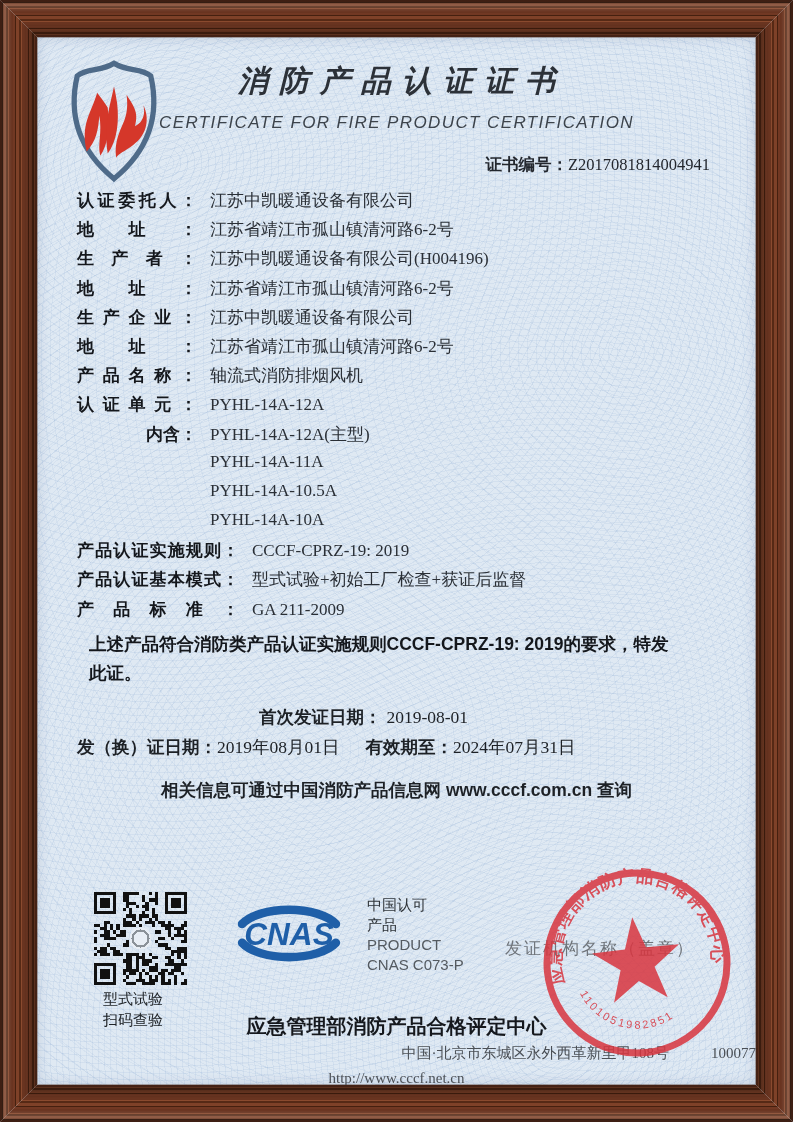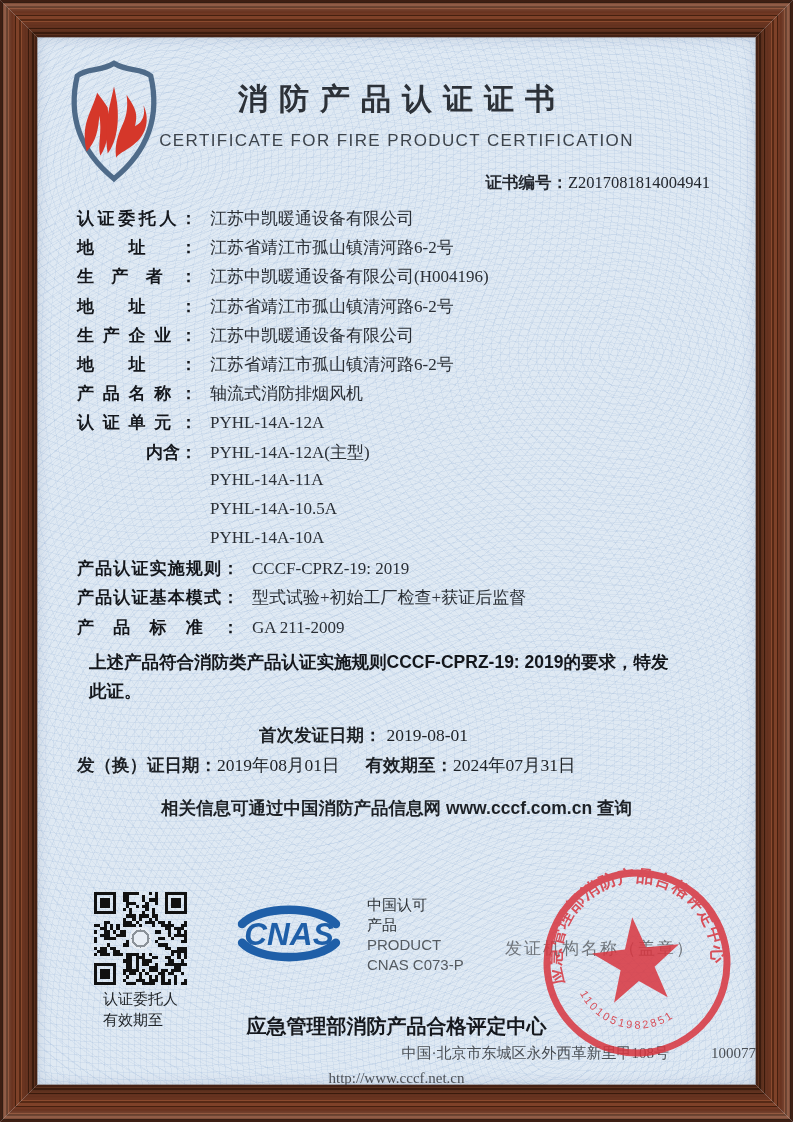--- a/index.html
+++ b/index.html
@@ -21,21 +21,21 @@
   .wood.right{right:0;transform:scaleX(-1);clip-path:polygon(0 0,100% 37px,100% calc(100% - 37px),0 100%);}
   
   .page{position:absolute;inset:37px;background-color:#dfe9f3;box-sizing:border-box;padding:0 40px;
     box-shadow:inset 0 0 0 1px rgba(70,40,25,.35), inset 0 0 14px rgba(90,110,150,.25);
     background-image:
       repeating-radial-gradient(circle at 18% 12%,rgba(125,160,205,.13) 0 1px,transparent 1px 7px),
       repeating-radial-gradient(circle at 82% 30%,rgba(125,160,205,.11) 0 1px,transparent 1px 9px),
       repeating-radial-gradient(circle at 38% 68%,rgba(125,160,205,.10) 0 1px,transparent 1px 8px),
       repeating-radial-gradient(circle at 72% 96%,rgba(125,160,205,.12) 0 1px,transparent 1px 6px);}
   .logo{position:absolute;left:14px;top:20px;width:126px;height:128px;}
-  .header{text-align:center;padding-top:42px;}
+  .header{text-align:center;padding-top:24px;font-style:italic;}
   .title{font-size:30px;font-weight:bold;color:#2c3138;letter-spacing:11px;text-indent:11px;}
   .subtitle{margin-top:11px;font-size:17px;color:#3c434b;letter-spacing:1.4px;}
   .certno{margin-top:21px;text-align:right;padding-right:6px;font-size:16.5px;color:#23272e;}
   .certno .lblb{font-weight:bold;font-size:16.5px;}
   .serif{font-family:"Liberation Serif",serif;}
   
   .fields{margin-top:13px;font-size:17px;color:#1d2126;}
   .row{display:flex;align-items:baseline;height:29.2px;}
   .lbl{flex:none;width:120px;font-weight:bold;text-align:justify;text-align-last:justify;color:#14171c;}
   .lbl.right{text-align-last:right;}
@@ -444,22 +444,22 @@
             <rect x="23" y="28" width="1" height="1"></rect>
             <rect x="25" y="28" width="1" height="1"></rect>
             <rect x="27" y="28" width="1" height="1"></rect>
             <rect x="28" y="28" width="1" height="1"></rect>
           </g>
         <circle cx="14.5" cy="14.5" r="3.4" fill="#e8eef5"></circle>
         <circle cx="14.5" cy="14.5" r="2.5" fill="none" stroke="#8b9299" stroke-width="0.7"></circle>
       </svg>
     </div>
     <div class="qr-caption">
-      <div>认证委托人</div>
-      <div>有效期至</div>
+      <div>型式试验</div>
+      <div>扫码查验</div>
     </div>
 
     <div class="cnas-logo">
       <svg viewBox="0 0 150 90" xmlns="http://www.w3.org/2000/svg">
         <path d="M 20 34 A 60 28 0 0 1 130 34" fill="none" stroke="#1f5fa8" stroke-width="10" stroke-linecap="round"></path>
         <path d="M 20 56 A 60 28 0 0 0 130 56" fill="none" stroke="#1f5fa8" stroke-width="10" stroke-linecap="round"></path>
         <text x="75" y="59" text-anchor="middle" font-size="37" font-style="italic" font-weight="bold" fill="#1f5fa8" font-family="Liberation Sans, sans-serif">CNAS</text>
       </svg>
     </div>
     <div class="cnas-text">

